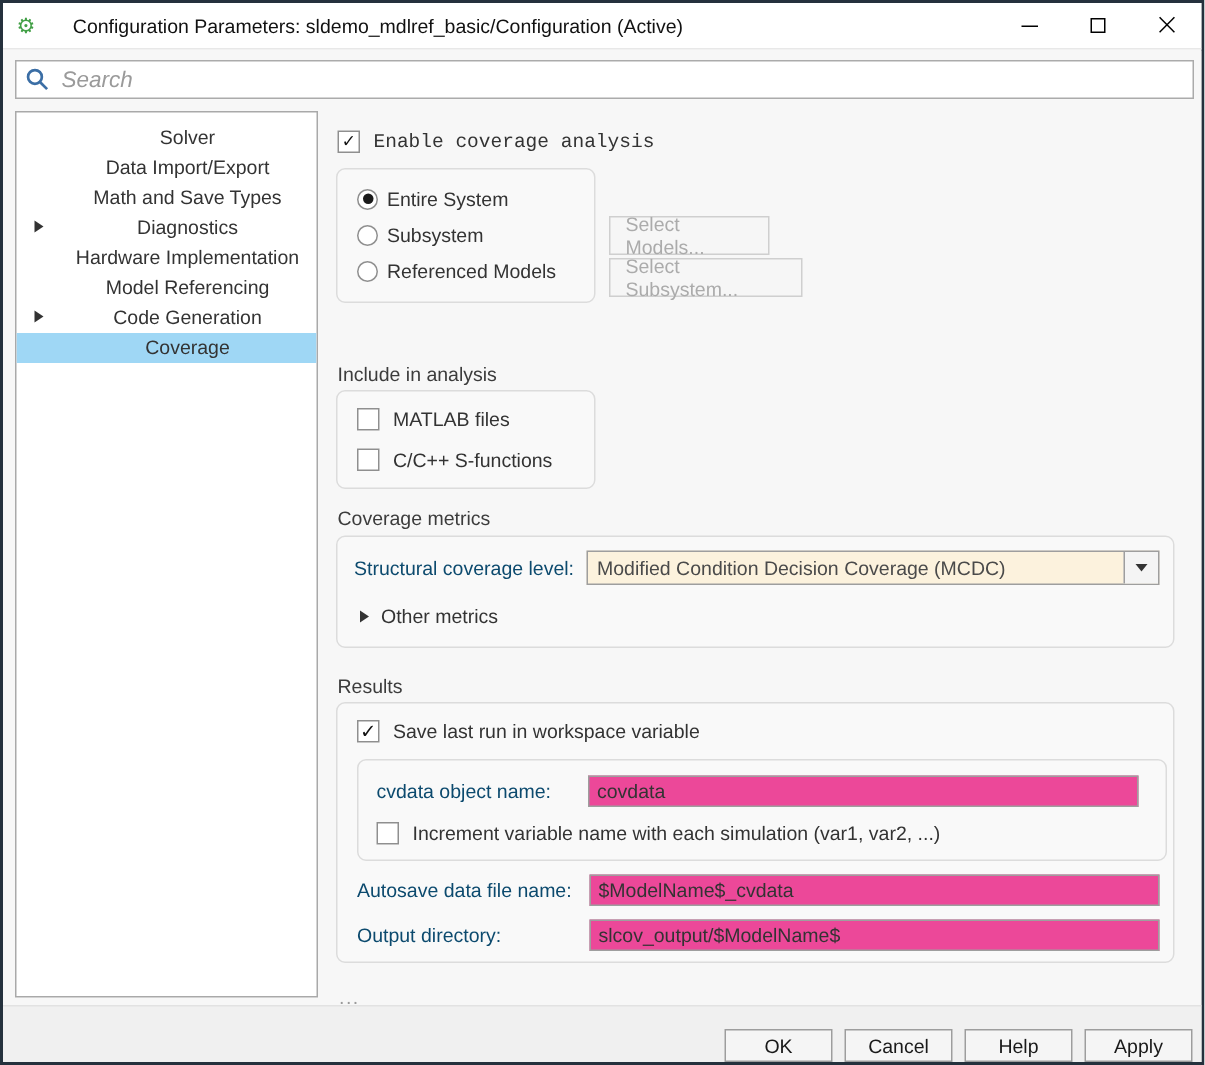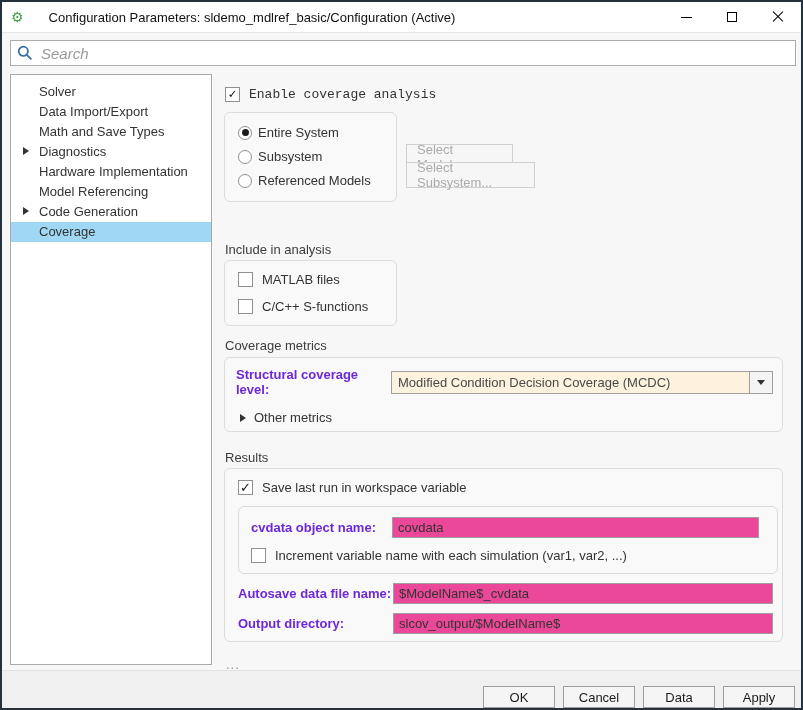--- a/index.html
+++ b/index.html
@@ -41,21 +41,21 @@
     font-size:15px; color:#333; outline:none;
   }
   .search-input::placeholder { font-style:italic; color:#9a9a9a; }
   .search-icon { position:absolute; left:7px; top:5px; width:16px; height:16px; }
 
   
   .sidebar {
     position:absolute; left:8px; top:40px; width:202px; height:591px;
     background:#ffffff; border:1px solid #a9a9a9; padding-top:7px; overflow:hidden;
   }
-  .tree-item { position:relative; height:20px; line-height:20px; padding-left:28px; color:#333; white-space:nowrap; cursor:default; }
+  .tree-item { position:relative; height:20px; line-height:20px; padding-left:28px; color:#333; white-space:nowrap; cursor:default;text-align:center; }
   .tree-item.selected { background:#9fd7f5; }
   .tree-arrow {
     position:absolute; left:12px; top:5px; width:0; height:0;
     border-left:6px solid #333; border-top:4.5px solid transparent; border-bottom:4.5px solid transparent;
   }
 
   
   .main { position:absolute; left:222px; top:40px; width:560px; bottom:40px; }
 
   .cb {
@@ -80,21 +80,21 @@
   .scope-box { position:absolute; left:0; top:38px; width:173px; height:90px; padding:12px 0 0 13px; }
   .scope-box .row { margin-bottom:9px; }
   .scope-box .lbl { margin-left:6px; }
 
   .side-btn {
     position:absolute; height:23px; background:#f6f6f6; border:1px solid #cfcfcf;
     color:#ababab; font-size:13px; font-family:"Liberation Sans",sans-serif;
     display:flex; align-items:center; justify-content:center; padding:12px 10px;
   }
   .btn-models { left:182px; top:70px; width:107px; }
-  .btn-subsys { left:182px; top:88px; width:129px; }
+  .btn-subsys { left:182px; top:98px; width:129px; }
 
   .sect-label { position:absolute; color:#3c3c3c; }
   .lbl-include { left:1px; top:168px; }
   .include-box { position:absolute; left:0; top:186px; width:173px; height:66px; padding:11px 0 0 13px; }
   .include-box .row { margin-bottom:12px; }
 
   .lbl-metrics { left:1px; top:264px; }
   .metrics-box { position:absolute; left:0; top:283px; width:559px; height:75px; padding:9px 0 0 11px; }
   .level-row { display:flex; align-items:center; }
   .level-row .field-lbl { width:155px; flex:none; }
@@ -113,21 +113,21 @@
   .other-arrow {
     width:0; height:0; border-left:6px solid #333; border-top:4.5px solid transparent; border-bottom:4.5px solid transparent;
     margin-left:4px;
   }
   .other-row .lbl { margin-left:8px; }
 
   .lbl-results { left:1px; top:376px; }
   .results-box { position:absolute; left:0; top:394px; width:559px; height:174px; padding:11px 0 0 13px; }
   .inner-box { width:540px; height:68px; margin-top:11px; padding:10px 0 0 12px; background:#f9f9f9; }
   .field-row { display:flex; align-items:center; margin-top:9px; }
-  .field-lbl { color:#6d28d9; flex:none;font-weight:bold; }
+  .field-lbl { color:#0c4a6e; flex:none; }
   .cv-row { margin-top:0; }
   .cv-row .field-lbl { width:141px; }
   .inc-row { margin-top:10px; }
   .results-box > .field-row .field-lbl { width:155px; }
   .txt {
     height:21px; border:1px solid #9e9e9e; background:#ec4899; padding:0 5px;
     font-family:"Liberation Sans",sans-serif; font-size:13px; color:#333; outline:none;
   }
   .txt-cv { width:367px; }
   .txt-wide { width:380px; }
@@ -267,18 +267,18 @@
           <input class="txt txt-wide" value="slcov_output/$ModelName$" style="">
         </div>
       </div>
 
       <div class="ellipsis">...</div>
     </div>
 
     <div class="footer">
       <div class="foot-btn">OK</div>
       <div class="foot-btn">Cancel</div>
-      <div class="foot-btn">Data</div>
+      <div class="foot-btn">Help</div>
       <div class="foot-btn">Apply</div>
     </div>
 
   </div>
 </div>
 
 </body></html>

